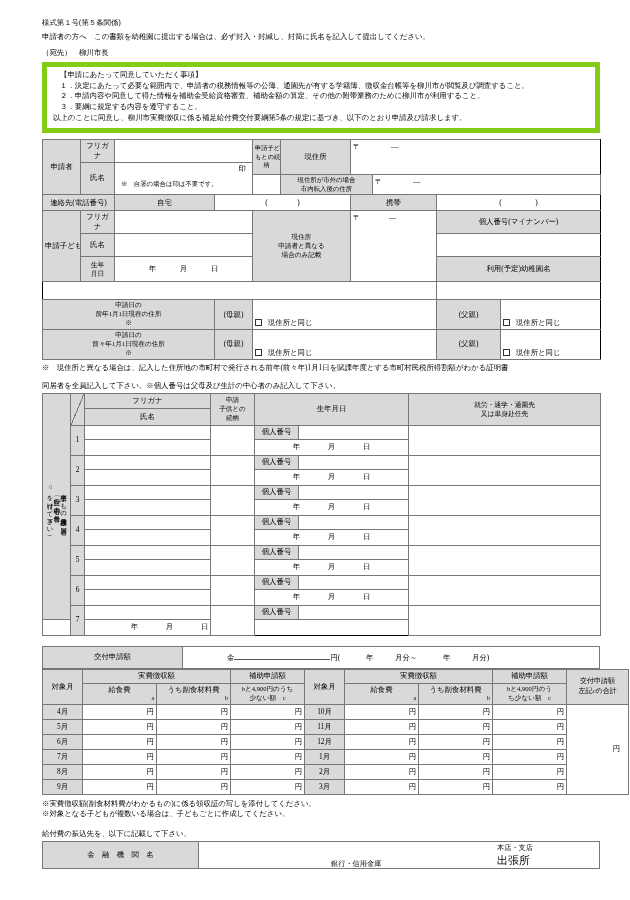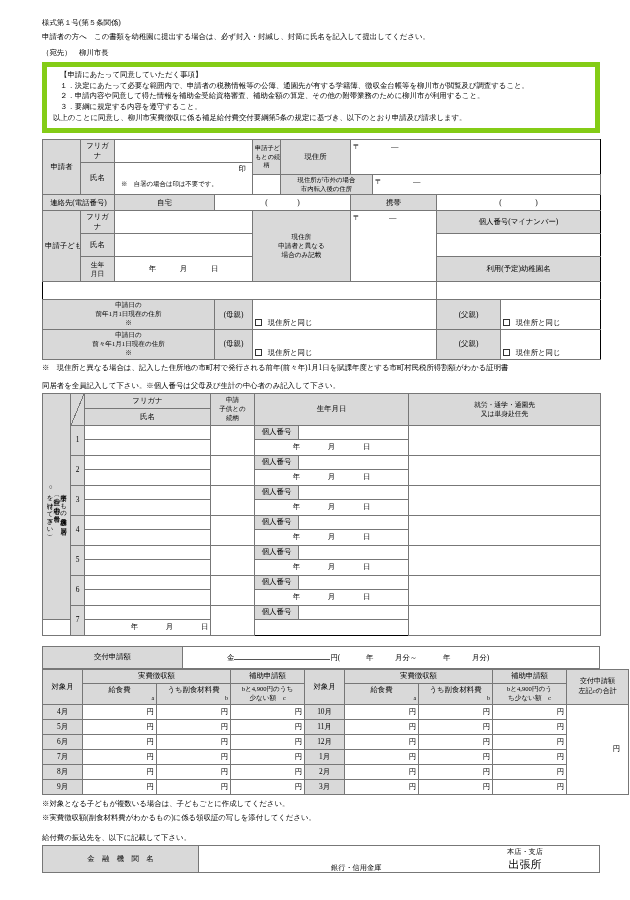--- a/index.html
+++ b/index.html
@@ -555,40 +555,40 @@
       <td class="cellr">円</td>
       <td class="hd cellc">3月</td>
       <td class="cellr">円</td>
       <td class="cellr">円</td>
       <td class="cellr">円</td>
     </tr>
   </tbody>
       </table>
 
   <div class="mt4">
+    <div class="t mt4">※実費徴収額(副食材料費がわかるもの)に係る領収証の写しを添付してください。</div>
     <div class="t">※対象となる子どもが複数いる場合は、子どもごとに作成してください。</div>
-    <div class="t mt4">※実費徴収額(副食材料費がわかるもの)に係る領収証の写しを添付してください。</div>
   </div>
 
   <div class="t mt10">給付費の振込先を、以下に記載して下さい。</div>
 
   <table class="tbl-outer mt2">
     <colgroup>
           <col style="width:156px">
           <col>
         </colgroup>
     <tbody>
           <tr>
       <td class="hd cellc" style="height:24px">金　融　機　関　名</td>
       <td style="position:relative;padding:0">
         <div style="position:absolute;left:132px;top:18px;text-align:left;line-height:1.3">
           <span class="t" style="font-size:7.2px">銀行・信用金庫</span>
           <span class="t" style="font-size:7.2px">信用組合・農協</span>
         </div>
-        <div style="position:absolute;left:308px;top:2px;text-align:center;line-height:1.3">
+        <div style="position:absolute;left:298px;top:2px;line-height:1.3">
           <span class="t" style="font-size:7.2px">本店・支店</span>
           <span class="t" style="font-size:11px">出張所</span>
         </div>
       </td>
     </tr>
 
   </tbody>
       </table>
 
 </div>

